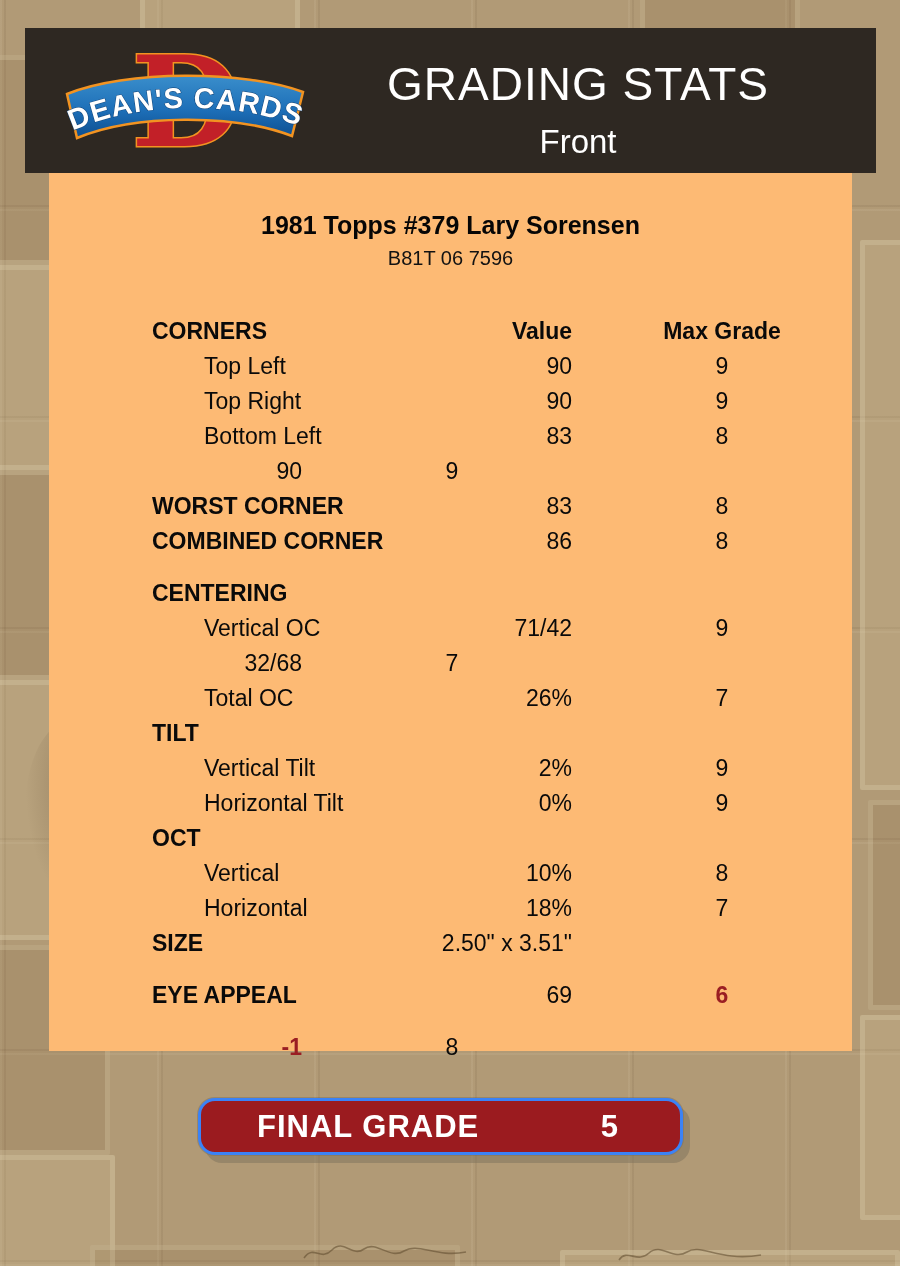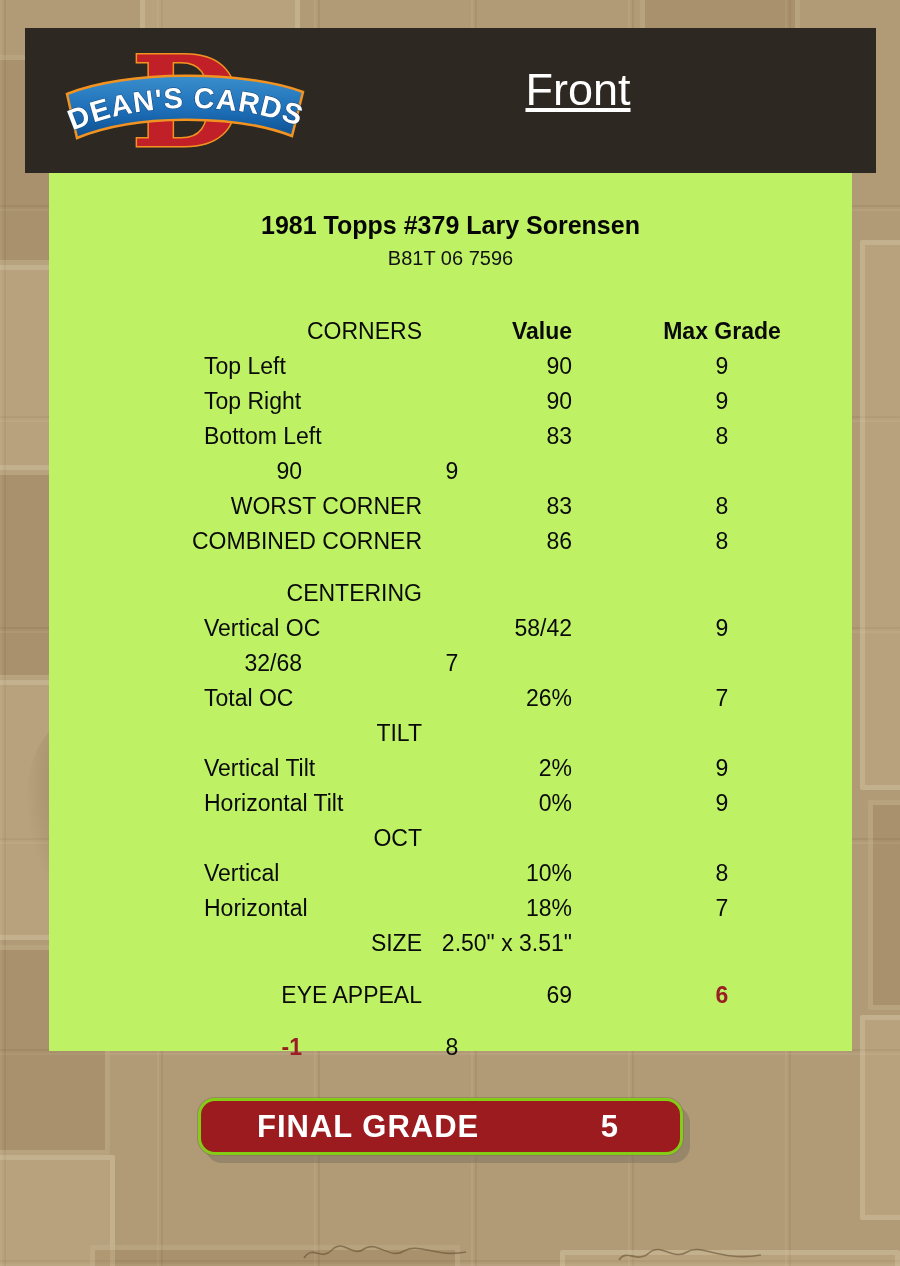--- a/index.html
+++ b/index.html
@@ -22,42 +22,42 @@
   .bg-card.light{background:rgba(210,190,150,0.22);}
   .bg-face{position:absolute;border-radius:50% 50% 45% 45%;
     background:radial-gradient(ellipse at 50% 35%, rgba(84,62,38,0.28), rgba(84,62,38,0) 70%);}
   .bg-sig{position:absolute;opacity:.55;}
   
   .header-bar{position:absolute;left:25px;top:28px;width:851px;height:145px;
     background:#2e2822;z-index:2;}
   .logo{position:absolute;left:28px;top:6px;width:262px;height:134px;}
   .hdr-text{position:absolute;left:285px;right:30px;top:30px;text-align:center;color:#ffffff;}
   .hdr-title{font-size:46px;line-height:52px;letter-spacing:1px;font-weight:400;}
-  .hdr-sub{font-size:45px;line-height:40px;margin-top:12px;font-weight:400;text-decoration:underline;}
+  .hdr-sub{font-size:33px;line-height:40px;margin-top:12px;font-weight:400;}
   
   .panel{position:absolute;left:49px;top:173px;width:803px;height:878px;
-    background:#bef264;z-index:1;}
+    background:#fdba74;z-index:1;}
   .card-title{position:absolute;top:38px;left:0;right:0;text-align:center;
     font-size:25px;font-weight:bold;color:#060606;}
   .card-code{position:absolute;top:74px;left:0;right:0;text-align:center;
     font-size:20px;color:#121212;}
   
   .stats-table{position:absolute;left:103px;top:141px;width:695px;}
   .t-row{display:flex;align-items:center;height:35px;font-size:23px;color:#0a0a0a;}
   .t-row.spacer{height:17px;}
   .c-label{width:270px;white-space:nowrap;}
-  .c-label.bold{font-weight:normal;text-align:right;}
+  .c-label.bold{font-weight:bold;}
   .c-label.indent{padding-left:52px;box-sizing:border-box;}
   .c-value{width:150px;text-align:right;white-space:nowrap;}
   .c-max{width:250px;margin-left:25px;text-align:center;}
   .header-row .c-value,.header-row .c-max{font-weight:bold;}
   .c-value.red,.c-max.red{color:#9a1e23;font-weight:bold;}
   
   .final-grade{position:absolute;left:149px;top:925px;width:485px;height:57px;
-    box-sizing:border-box;background:#9b1b1f;border:3px solid #84cc16;border-radius:17px;
+    box-sizing:border-box;background:#9b1b1f;border:3px solid #3b82f6;border-radius:17px;
     box-shadow:7px 8px 0 rgba(125,113,92,0.50), 0 0 0 1px rgba(90,75,55,0.25);
     display:flex;align-items:center;}
   .fg-label{color:#ffffff;font-size:31px;font-weight:bold;margin-left:56px;letter-spacing:1px;}
   .fg-value{position:absolute;right:62px;color:#ffffff;font-size:31px;font-weight:bold;}
 </style>
 </head>
 <body>
 
 <div class="bg-layer">
   <div class="bg-card" style="left:-60px;top:55px;width:150px;height:200px;"></div>
@@ -92,20 +92,21 @@
       </linearGradient>
     </defs>
     <text x="133" y="112" text-anchor="middle" font-family="'DejaVu Serif',serif" font-size="126" font-weight="bold" fill="#c22028" stroke="#f29321" stroke-width="3" paint-order="stroke">D</text>
     <path d="M14,60 C72,36 192,36 250,58 L239,102 C182,80 82,80 24,104 Z" fill="url(#ribbonGrad)" stroke="#f29321" stroke-width="2.5"></path>
     <path id="ribTextPath" d="M26,94 C90,68 176,68 240,90" fill="none"></path>
     <text font-size="29" font-weight="bold" fill="#ffffff" stroke="#0d3d70" stroke-width="0.9" paint-order="stroke" letter-spacing="1" font-family="'Liberation Sans',sans-serif">
       <textPath href="#ribTextPath" startOffset="50%" text-anchor="middle">DEAN'S CARDS</textPath>
     </text>
   </svg>
   <div class="hdr-text">
+    <div class="hdr-title">GRADING STATS</div>
     <div class="hdr-sub">Front</div>
   </div>
 </div>
 
 <div class="panel">
   <div class="card-title">1981 Topps #379 Lary Sorensen</div>
   <div class="card-code">B81T 06 7596</div>
 
   <div class="stats-table">
 
@@ -157,21 +158,21 @@
       </div>
 
       <div class="t-row">
         <div class="c-label bold">CENTERING</div>
         <div class="c-value"></div>
         <div class="c-max"></div>
       </div>
 
       <div class="t-row">
         <div class="c-label indent">Vertical OC</div>
-        <div class="c-value">58/42</div>
+        <div class="c-value">71/42</div>
         <div class="c-max">9</div>
       </div>
 
       <div class="t-row">
         <div class="c-value">32/68</div>
         <div class="c-max">7</div>
       </div>
 
       <div class="t-row">
         <div class="c-label indent">Total OC</div>

